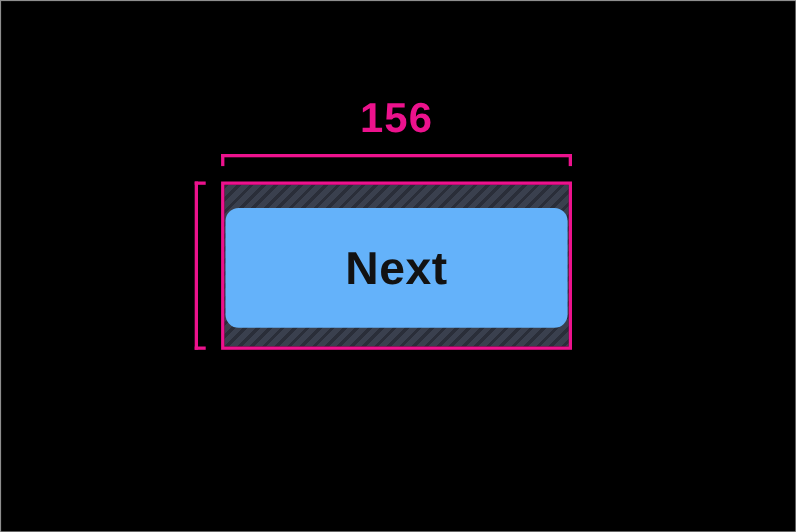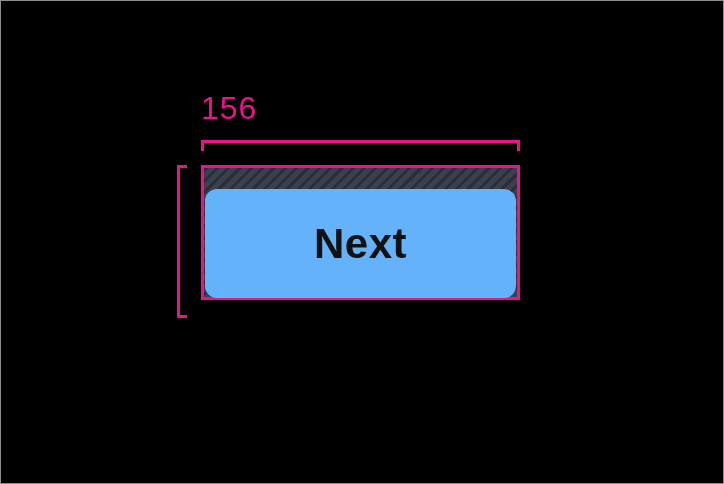--- a/index.html
+++ b/index.html
@@ -15,25 +15,26 @@
     box-sizing: border-box;
     background: var(--canvas-bg, #000000);
     border: 1px solid var(--frame-border, #8e8e8e);
     overflow: hidden;
   }
 
   
   .dim-label {
     position: absolute;
     color: var(--pink, #ec128d);
-    font-size: 32px;
+    font-size: 38px;
     line-height: 42px;
-    text-align: left;
+    text-align: center;
     letter-spacing: 1px;
     user-select: none;
+    font-weight: bold;
   }
   .dim-label-width {
     left: 200px;
     top: 86px;
     width: 319px;
   }
   .dim-label-height {
     left: 106px;
     top: 219px;
     width: 64px;
@@ -60,21 +61,21 @@
     border-top: 3px solid var(--pink, #ec128d);
     border-bottom: 3px solid var(--pink, #ec128d);
   }
 
   
   .touch-target {
     position: absolute;
     left: 200px;
     top: 164px;
     width: 319px;
-    height: 135px;
+    height: 153px;
     box-sizing: border-box;
     border: 3px solid var(--pink, #ec128d);
     background: repeating-linear-gradient(
       135deg,
       var(--hatch-stripe, #2a2e39) 0px,
       var(--hatch-stripe, #2a2e39) 3px,
       var(--hatch-base, #3a404e) 3px,
       var(--hatch-base, #3a404e) 8px
     );
   }

